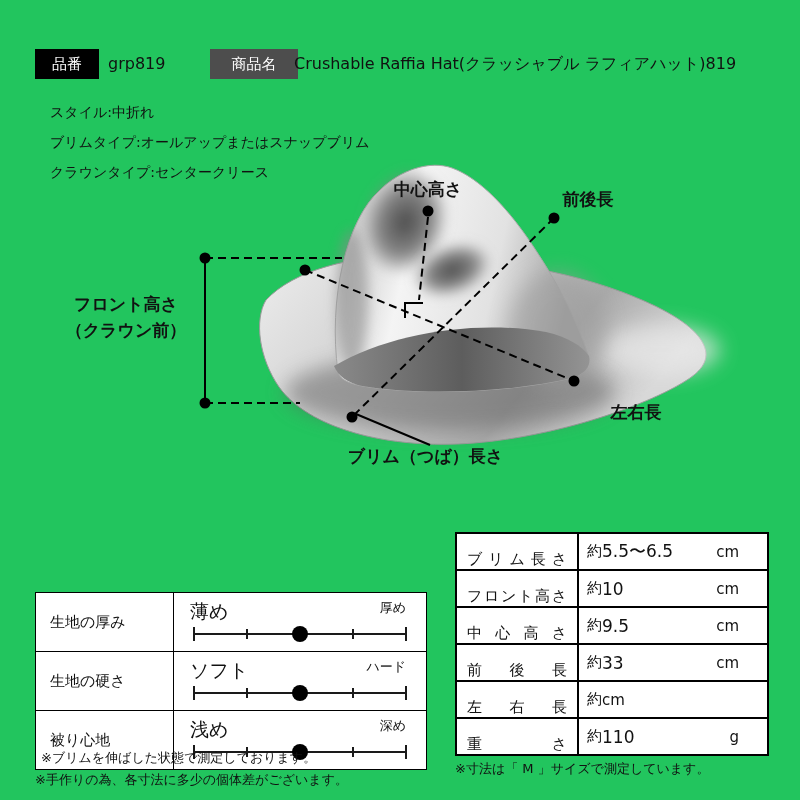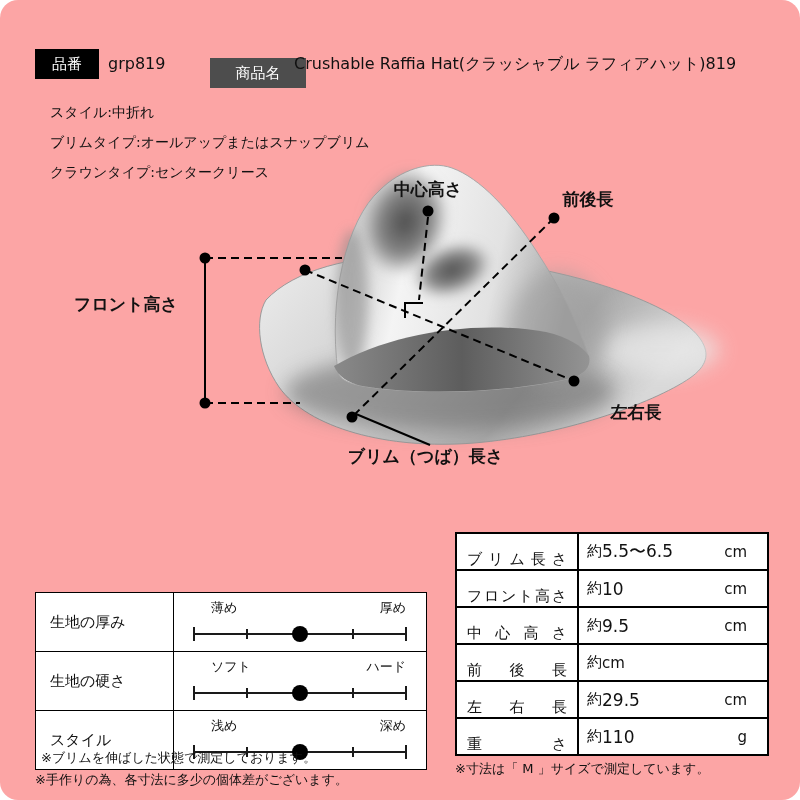--- a/index.html
+++ b/index.html
@@ -1,22 +1,22 @@
 <!DOCTYPE html>
 <html><head>
 <meta charset="utf-8">
 <style>
   html,body{margin:0;padding:0;background:#fff;}
-  .page{position:relative;width:800px;height:800px;background:#fca5a5;overflow:hidden;
-        font-family:"DejaVu Sans","Liberation Sans",sans-serif;color:#111;border-radius:18px;}
+  .page{position:relative;width:800px;height:800px;background:#22c55e;overflow:hidden;
+        font-family:"DejaVu Sans","Liberation Sans",sans-serif;color:#111;}
 
   
   .tag{position:absolute;height:30px;line-height:30px;text-align:center;color:#fff;font-size:15px;}
   .tag-black{left:35px;top:49px;width:64px;background:#000;}
-  .tag-gray{left:210px;top:58px;width:96px;background:#4d4d4d;}
+  .tag-gray{left:210px;top:49px;width:88px;background:#4d4d4d;}
   .item-no{position:absolute;left:108px;top:49px;height:30px;line-height:30px;font-size:16px;}
   .product-name{position:absolute;left:294px;top:49px;height:30px;line-height:30px;font-size:16px;white-space:nowrap;}
 
   
   .detail-line{position:absolute;left:50px;font-size:14px;white-space:nowrap;}
   .detail-1{top:104px}.detail-2{top:134px}.detail-3{top:164px}
 
   
   .diagram-label{position:absolute;font-weight:700;font-size:17px;line-height:26px;text-align:center;white-space:nowrap;}
   .lbl-center-height{left:384px;top:176px;width:88px;}
@@ -26,39 +26,39 @@
   .lbl-brim-length{left:338px;top:443px;width:175px;}
 
   .diagram-svg{position:absolute;left:0;top:0;}
 
   
   .feature-table{position:absolute;left:35px;top:560px;width:390px;border:1.5px solid #000;background:#fff;margin-top:32px;}
   .f-row{display:grid;grid-template-columns:138px 1fr;height:58px;border-bottom:1.5px solid #000;}
   .f-row:last-child{border-bottom:none;}
   .f-label{border-right:1.5px solid #000;display:flex;align-items:center;padding-left:14px;font-size:15px;}
   .f-slider{position:relative;}
-  .min-label{position:absolute;left:37px;top:6px;font-size:13px;}
+  .min-label{position:absolute;left:16px;top:6px;font-size:19px;}
   .max-label{position:absolute;right:20px;top:6px;font-size:13px;}
   .scale{position:absolute;left:20px;right:20px;top:30px;height:22px;}
   .track{position:absolute;left:0;right:0;top:10px;height:2px;background:#1a1a1a;}
   .tick{position:absolute;width:2px;background:#1a1a1a;top:6px;height:10px;transform:translateX(-1px);}
   .tick.end{top:4px;height:14px;}
   .p0{left:0}.p25{left:25%}.p50{left:50%}.p75{left:75%}.p100{left:100%}
   .dot{position:absolute;top:3px;left:50%;width:16px;height:16px;background:#000;border-radius:50%;transform:translateX(-50%);}
 
   
   .spec-table{position:absolute;left:455px;top:532px;width:310px;border:2px solid #000;background:#fff;}
   .s-row{display:grid;grid-template-columns:122px 1fr;height:35px;border-bottom:2px solid #000;}
   .s-row:last-child{border-bottom:none;}
   .s-label{border-right:2px solid #000;line-height:35px;padding:8px 10px;font-size:15px;
            text-align:justify;text-align-last:justify;overflow:hidden;}
   .s-content{display:flex;align-items:center;font-size:15px;}
   .s-approx{padding-left:8px;}
   .s-value{flex:1;text-align:left;font-size:17px;}
-  .s-unit{padding-right:20px;}
+  .s-unit{padding-right:28px;}
 
   
   .note{position:absolute;font-size:13px;white-space:nowrap;}
   .note-1{left:41px;top:749px;}
   .note-2{left:35px;top:771px;}
   .note-3{left:455px;top:760px;}
 </style>
 </head>
 <body>
 
@@ -149,20 +149,21 @@
         <circle cx="574" cy="381" r="5.5"></circle>
         <circle cx="305" cy="270" r="5.5"></circle>
       </g>
     </g>
   </svg>
 
   <div class="diagram-label lbl-center-height">中心高さ</div>
   <div class="diagram-label lbl-front-back">前後長</div>
   <div class="diagram-label lbl-front-height">
     <div>フロント高さ</div>
+    <div>（クラウン前）</div>
   </div>
   <div class="diagram-label lbl-left-right">左右長</div>
   <div class="diagram-label lbl-brim-length">ブリム（つば）長さ</div>
 
   <div class="feature-table">
     <div class="f-row">
       <div class="f-label">生地の厚み</div>
       <div class="f-slider">
         <span class="min-label">薄め</span>
         <span class="max-label">厚め</span>
@@ -187,21 +188,21 @@
           <i class="tick end p0"></i>
             <i class="tick p25"></i>
             <i class="tick p50"></i>
             <i class="tick p75"></i>
             <i class="tick end p100"></i>
           <div class="dot"></div>
         </div>
       </div>
     </div>
     <div class="f-row">
-      <div class="f-label">スタイル</div>
+      <div class="f-label">被り心地</div>
       <div class="f-slider">
         <span class="min-label">浅め</span>
         <span class="max-label">深め</span>
         <div class="scale">
           <div class="track"></div>
           <i class="tick end p0"></i>
             <i class="tick p25"></i>
             <i class="tick p50"></i>
             <i class="tick p75"></i>
             <i class="tick end p100"></i>
@@ -233,28 +234,28 @@
       <div class="s-content">
         <span class="s-approx">約</span>
         <span class="s-value">9.5</span>
         <span class="s-unit">cm</span>
       </div>
     </div>
     <div class="s-row">
       <div class="s-label">前後長</div>
       <div class="s-content">
         <span class="s-approx">約</span>
+        <span class="s-value">33</span>
         <span class="s-unit">cm</span>
       </div>
     </div>
     <div class="s-row">
       <div class="s-label">左右長</div>
       <div class="s-content">
         <span class="s-approx">約</span>
-        <span class="s-value">29.5</span>
         <span class="s-unit">cm</span>
       </div>
     </div>
     <div class="s-row">
       <div class="s-label">重さ</div>
       <div class="s-content">
         <span class="s-approx">約</span>
         <span class="s-value">110</span>
         <span class="s-unit">g</span>
       </div>

